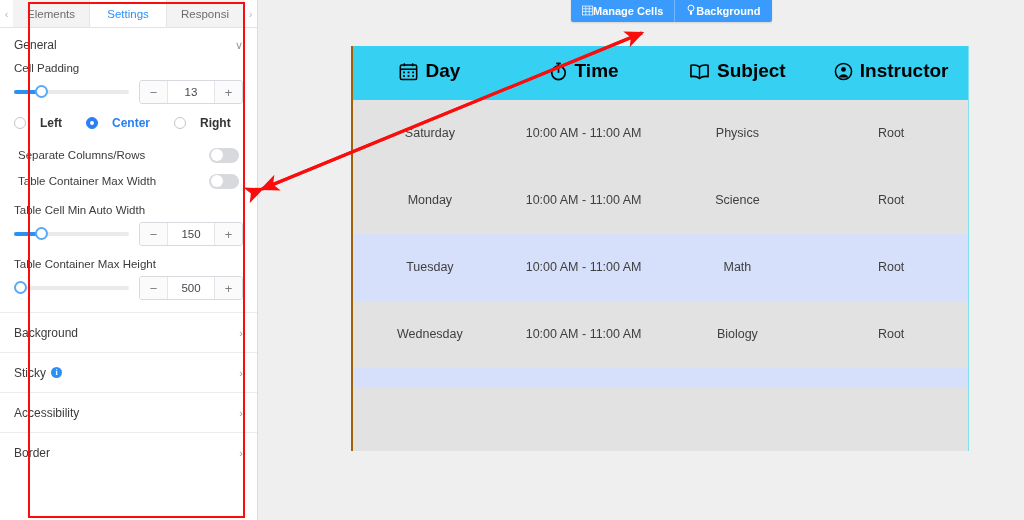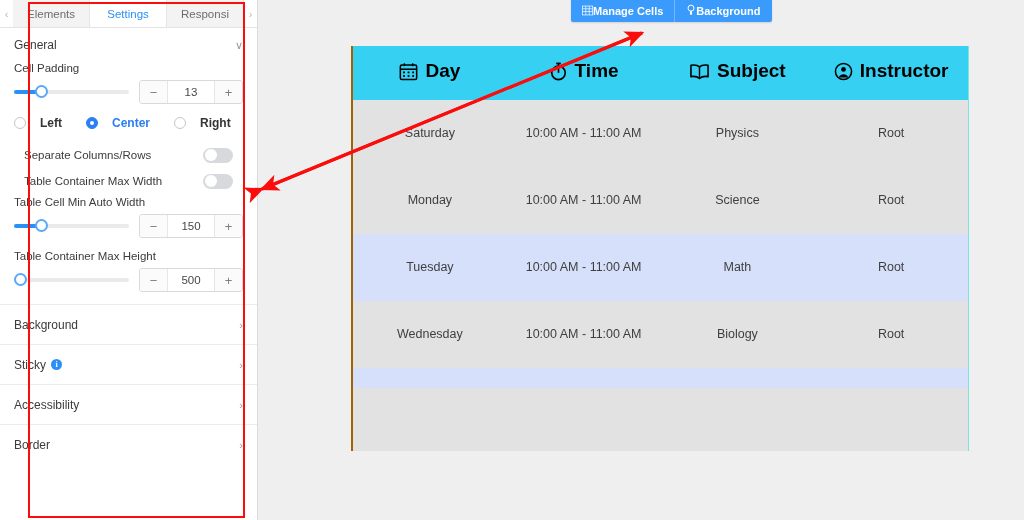--- a/index.html
+++ b/index.html
@@ -117,21 +117,21 @@
   }
   .radio-item.sel .radio-dot { border-color: #2b7ff5; background: #2b7ff5; }
   .radio-item.sel .radio-dot::after {
     content: ""; width: 4px; height: 4px; border-radius: 50%; background: #fff;
   }
   .radio-label { font-size: 12px; color: #353535; font-weight: 700; }
   .radio-item.sel .radio-label { color: #2b7ff5; }
 
   .toggle-row {
     display: flex; align-items: center; justify-content: space-between;
-    padding: 0 24px;
+    padding: 0 18px;
     height: 26px;
   }
   .toggle-row .t-label { font-size: 11.5px; color: #3b3b3b; }
   .switch {
     width: 30px; height: 15px; border-radius: 8px;
     background: #d7d9dd; position: relative; flex: 0 0 auto;
   }
   .switch .knob {
     position: absolute; top: 1.5px; left: 2px;
     width: 12px; height: 12px; border-radius: 50%; background: #fff;
@@ -283,21 +283,21 @@
         <span class="knob"></span>
       </span>
     </div>
     <div class="toggle-row">
       <span class="t-label">Table Container Max Width</span>
       <span class="switch">
         <span class="knob"></span>
       </span>
     </div>
 
-    <div class="field" style="margin-top:2px">
+    <div class="field" style="margin-top:10px">
       <div class="field-label">Table Cell Min Auto Width</div>
       <div class="slider-row">
         <div class="slider">
           <div class="track"></div>
           <div class="fill" style="width:22%"></div>
           <div class="thumb" style="left:18%"></div>
         </div>
         <div class="stepper">
           <div class="btn minus">−</div>
           <div class="val">150</div>

